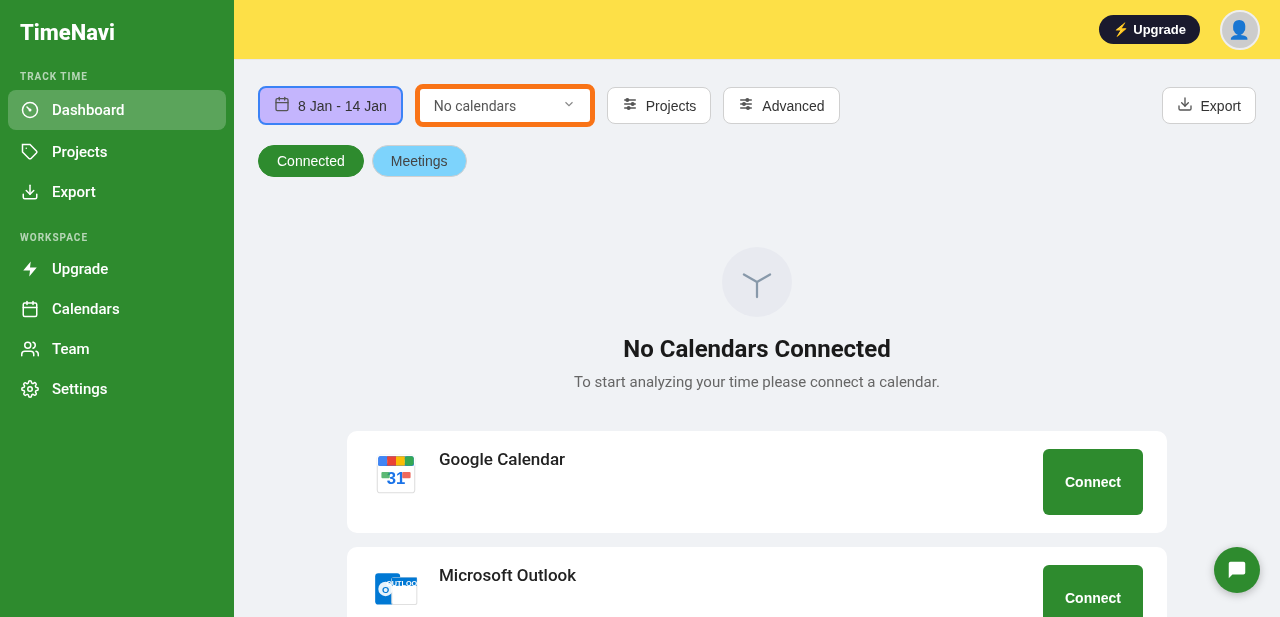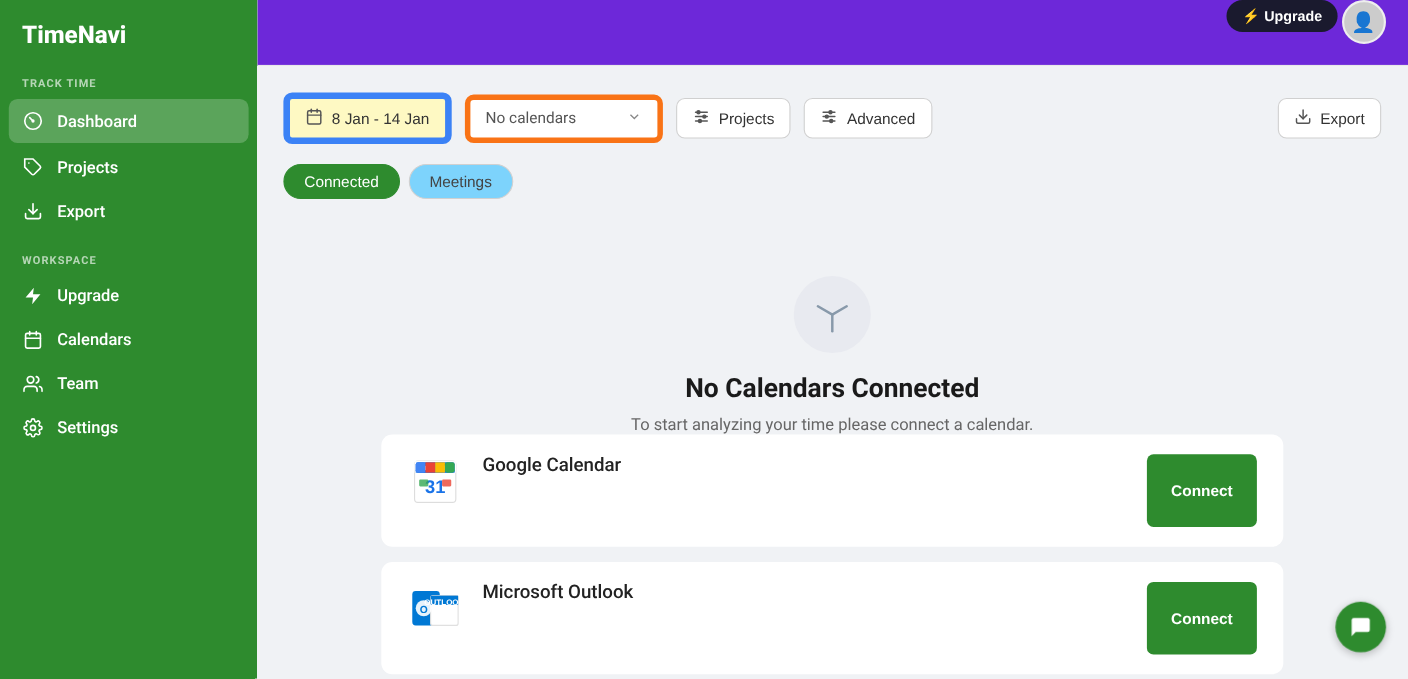--- a/index.html
+++ b/index.html
@@ -46,27 +46,27 @@
     
     #main {
       flex: 1;
       display: flex;
       flex-direction: column;
       overflow: hidden;
     }
 
     
     #topbar {
-      background: #6d28d9;
+      background: #fde047;
       height: 60px;
       display: flex;
-      align-items: flex-start;
+      align-items: center;
       justify-content: flex-end;
       padding: 0 20px;
-      gap: 4px;
+      gap: 20px;
       border-bottom: 1px solid #e8e8e8;
       flex-shrink: 0;
     }
     .upgrade-btn {
       background: #1a1a2e;
       color: white;
       border: none;
       border-radius: 20px;
       padding: 7px 14px;
       font-size: 13px;
@@ -102,22 +102,22 @@
     .toolbar-row {
       display: flex;
       align-items: center;
       gap: 12px;
       margin-bottom: 18px;
     }
     .date-range-btn {
       display: flex;
       align-items: center;
       gap: 8px;
-      background: #fef9c3;
-      border: 6px solid #3b82f6;
+      background: #c4b5fd;
+      border: 2px solid #3b82f6;
       border-radius: 8px;
       padding: 8px 14px;
       font-size: 14px;
       cursor: pointer;
       color: #333;
     }
     .calendar-dropdown {
       display: flex;
       align-items: center;
       gap: 8px;
@@ -199,20 +199,21 @@
     }
     .empty-title {
       font-size: 24px;
       font-weight: 700;
       color: #1a1a1a;
       margin-bottom: 10px;
     }
     .empty-sub {
       font-size: 15px;
       color: #666;
+      margin-bottom: 40px;
     }
 
     
     .connect-card {
       background: white;
       border-radius: 10px;
       display: flex;
       align-items: flex-start;
       padding: 18px 24px;
       margin-bottom: 14px;

